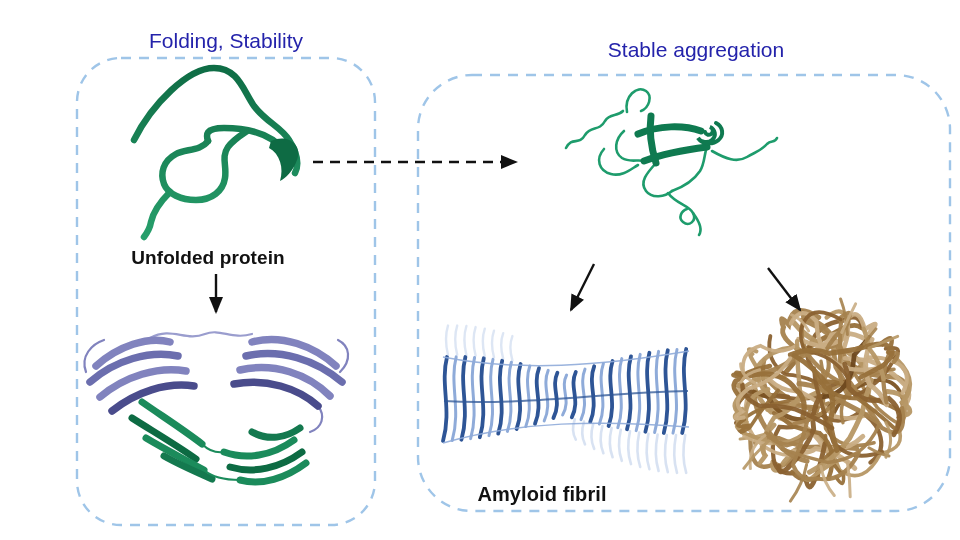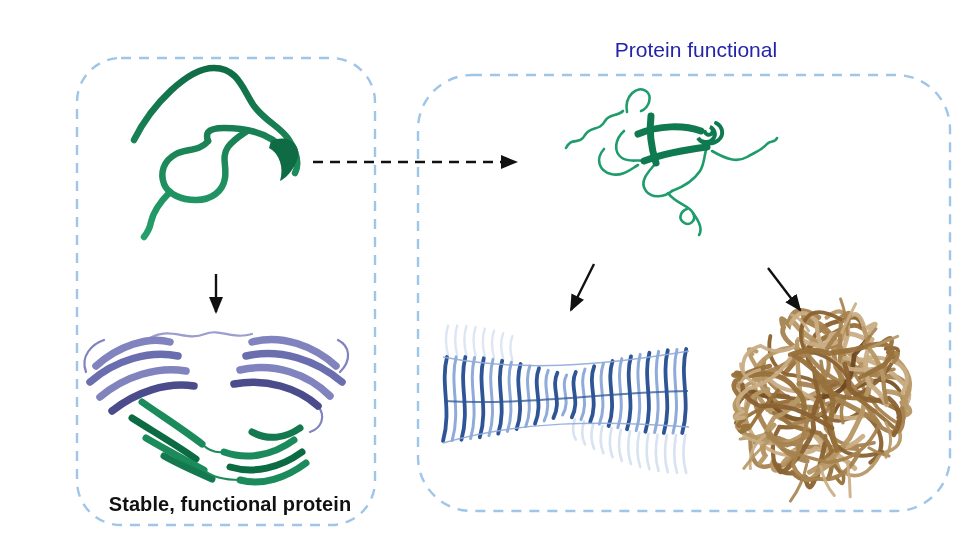--- a/index.html
+++ b/index.html
@@ -241,15 +241,17 @@
         <path d="M759.7,369.8 Q745.6,373.2 741.0,382.0" fill="none" stroke="#C9AD84" stroke-width="3" stroke-linecap="round" opacity="0.9"></path>
         <path d="M806.6,464.6 Q802.7,484.5 790.4,501.1" fill="none" stroke="#A5824E" stroke-width="3" stroke-linecap="round" opacity="0.9"></path>
       </g>
 
     <path d="M313,162 L516,162" stroke="#111" stroke-width="2.6" stroke-dasharray="10 7" fill="none" marker-end="url(#ah)"></path>
     <path d="M216,274 L216,312" stroke="#111" stroke-width="2.4" fill="none" marker-end="url(#ah)"></path>
     <path d="M594,264 L571,310" stroke="#111" stroke-width="2.4" fill="none" marker-end="url(#ah)"></path>
     <path d="M768,268 L800,310" stroke="#111" stroke-width="2.4" fill="none" marker-end="url(#ah)"></path>
   </svg>
 
-  <div class="ttl" style="left:696px;top:38px">Protein functional</div>
-  <div class="lbl lg" style="left:230px;top:493px">Stable, functional protein</div>
+  <div class="ttl" style="left:226px;top:29px">Folding, Stability</div>
+  <div class="ttl" style="left:696px;top:38px">Stable aggregation</div>
+  <div class="lbl" style="left:208px;top:247px">Unfolded protein</div>
+  <div class="lbl lg" style="left:542px;top:483px">Amyloid fibril</div>
 </div>
 
 </body></html>

